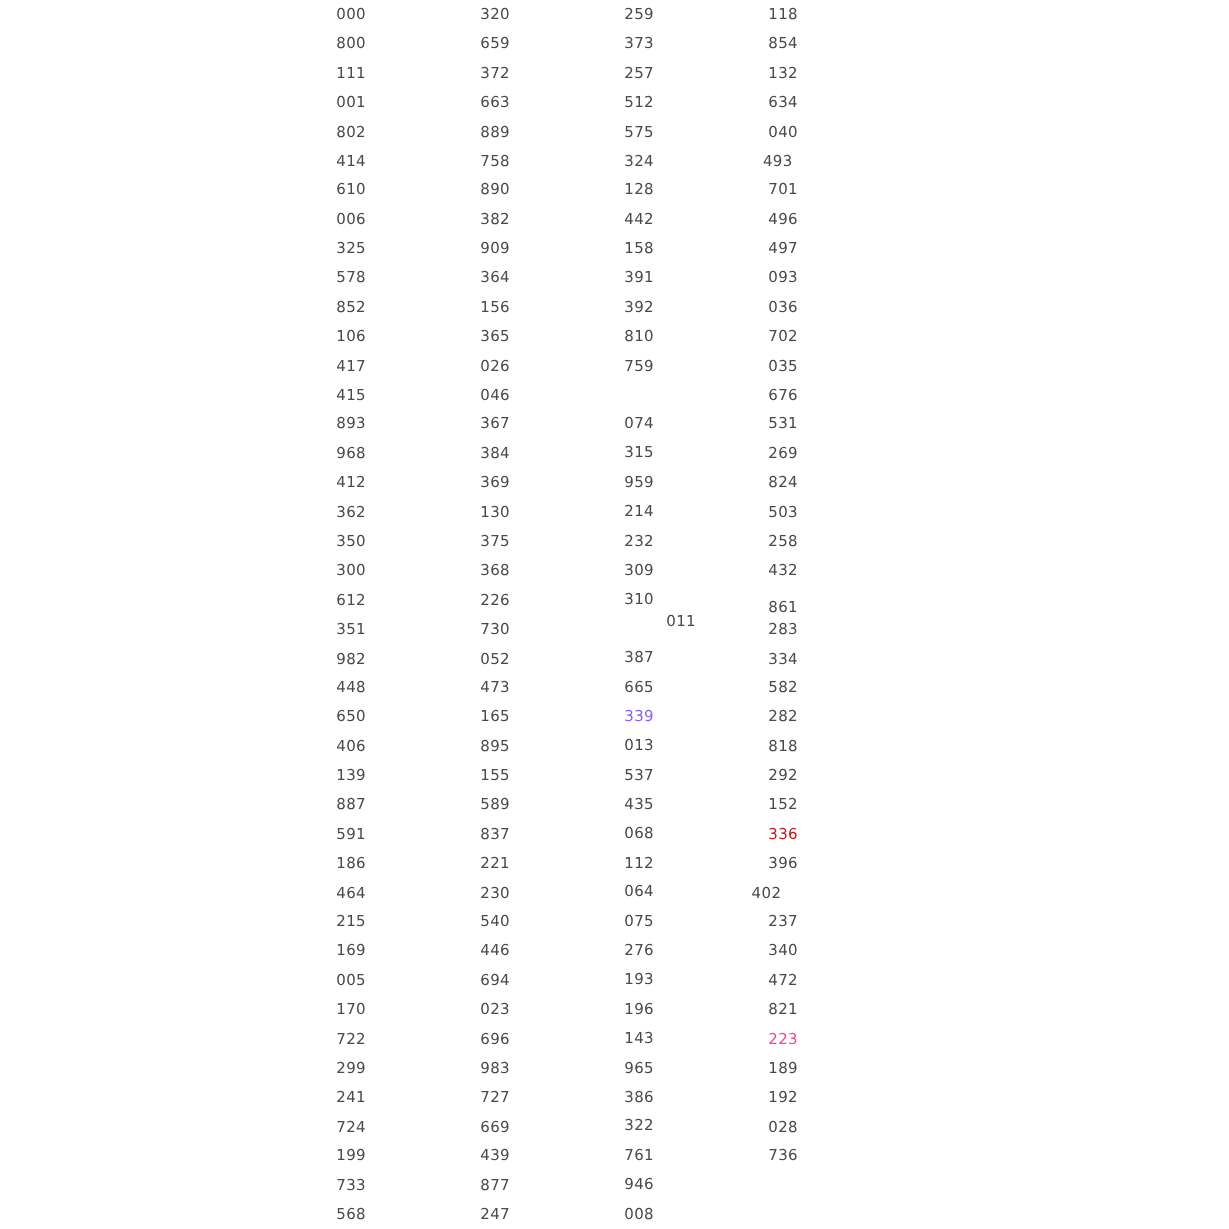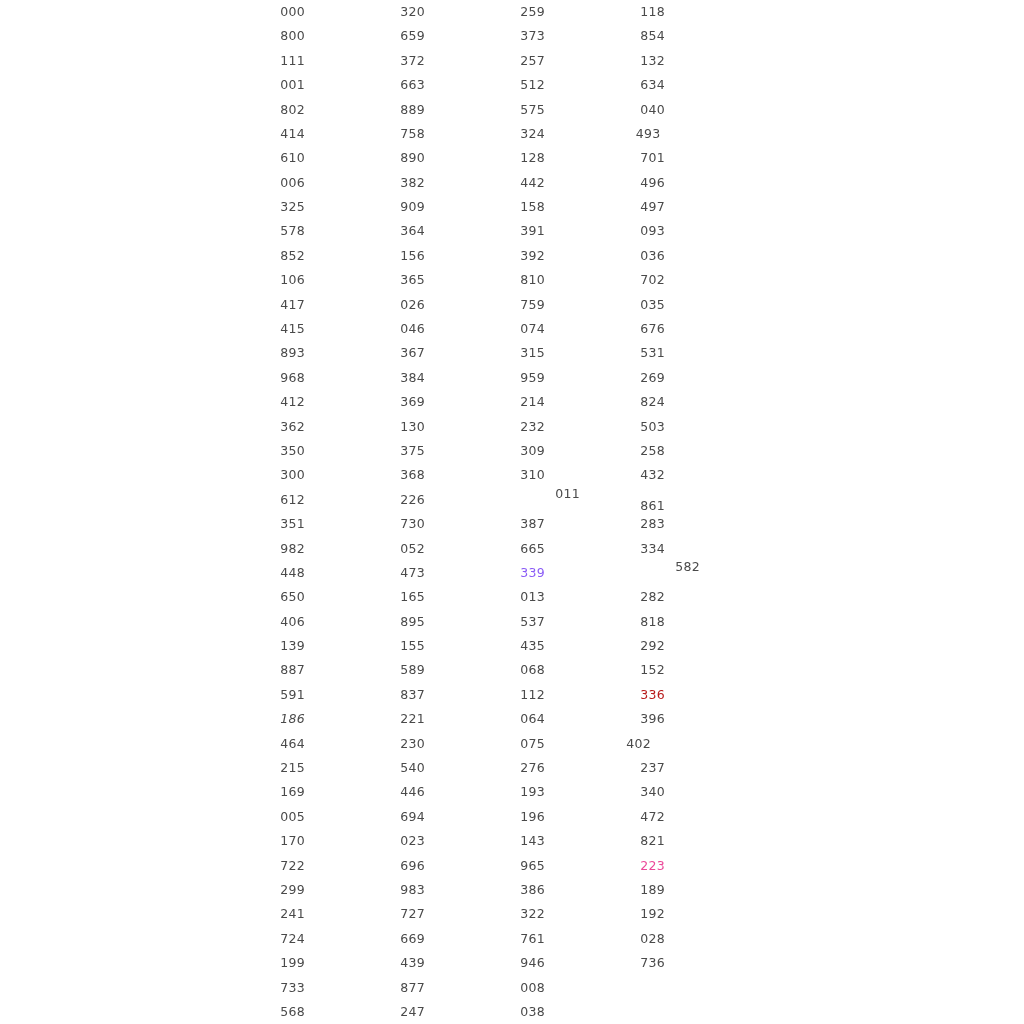--- a/index.html
+++ b/index.html
@@ -181,21 +181,21 @@
         <span class="chip" title="139" style="width: 40px; height: 17px;"><span class="chip-inner" style="background: rgb(213, 173, 148);"></span></span>
       </div>
       <div class="swatch-row" style="height: 24.4px;">
         <span class="code" style="color: rgb(74, 74, 74);">887</span>
         <span class="chip" title="887" style="width: 40px; height: 17px;"><span class="chip-inner" style="background: rgb(175, 125, 78);"></span></span>
       </div>
       <div class="swatch-row" style="height: 24.4px;">
         <span class="code" style="color: rgb(74, 74, 74);">591</span>
         <span class="chip" title="591" style="width: 40px; height: 17px;"><span class="chip-inner" style="background: rgb(220, 185, 123);"></span></span>
       </div>
-      <div class="swatch-row" style="height: 24.4px; font-style: italic;">
+      <div class="swatch-row" style="height: 24.4px;">
         <span class="code" style="color: rgb(74, 74, 74);">186</span>
         <span class="chip" title="186" style="width: 40px; height: 17px;"><span class="chip-inner" style="background: rgb(236, 217, 184);"></span></span>
       </div>
       <div class="swatch-row" style="height: 24.4px;">
         <span class="code" style="color: rgb(74, 74, 74);">464</span>
         <span class="chip" title="464" style="width: 40px; height: 17px;"><span class="chip-inner" style="background: rgb(224, 203, 170);"></span></span>
       </div>
       <div class="swatch-row" style="height: 24.4px;">
         <span class="code" style="color: rgb(74, 74, 74);">215</span>
         <span class="chip" title="215" style="width: 40px; height: 17px;"><span class="chip-inner" style="background: rgb(205, 178, 149);"></span></span>
@@ -457,21 +457,21 @@
         <span class="chip" title="392" style="width: 40px; height: 17px;"><span class="chip-inner" style="background: rgb(168, 74, 178);"></span></span>
       </div>
       <div class="swatch-row" style="height: 24.4px;">
         <span class="code" style="color: rgb(74, 74, 74);">810</span>
         <span class="chip" title="810" style="width: 40px; height: 17px;"><span class="chip-inner" style="background: rgb(106, 59, 161);"></span></span>
       </div>
       <div class="swatch-row" style="height: 24.4px;">
         <span class="code" style="color: rgb(74, 74, 74);">759</span>
         <span class="chip" title="759" style="width: 40px; height: 17px;"><span class="chip-inner" style="background: rgb(115, 118, 168);"></span></span>
       </div>
-      <div class="swatch-row" style="height: 24.4px;">
+      <div class="swatch-row" style="height: 24.4px; margin-top: 24px;">
         <span class="code" style="color: rgb(74, 74, 74);">074</span>
         <span class="chip" title="074" style="width: 40px; height: 17px;"><span class="chip-inner" style="background: rgb(141, 176, 204);"></span></span>
       </div>
       <div class="swatch-row" style="height: 24.4px;">
         <span class="code" style="color: rgb(74, 74, 74);">315</span>
         <span class="chip" title="315" style="width: 40px; height: 17px;"><span class="chip-inner" style="background: rgb(28, 84, 156);"></span></span>
       </div>
       <div class="swatch-row" style="height: 24.4px;">
         <span class="code" style="color: rgb(74, 74, 74);">959</span>
         <span class="chip" title="959" style="width: 40px; height: 17px;"><span class="chip-inner" style="background: rgb(60, 91, 154);"></span></span>
@@ -667,21 +667,21 @@
         <span class="chip" title="861" style="width: 40px; height: 17px;"><span class="chip-inner" style="background: rgb(70, 88, 78);"></span></span>
       </div>
       <div class="swatch-row" style="height: 24.4px;">
         <span class="code" style="color: rgb(74, 74, 74);">283</span>
         <span class="chip" title="283" style="width: 40px; height: 17px;"><span class="chip-inner" style="background: rgb(124, 143, 85);"></span></span>
       </div>
       <div class="swatch-row" style="height: 24.4px;">
         <span class="code" style="color: rgb(74, 74, 74);">334</span>
         <span class="chip" title="334" style="width: 40px; height: 17px;"><span class="chip-inner" style="background: rgb(130, 206, 93);"></span></span>
       </div>
-      <div class="swatch-row" style="height: 24.4px; flex-direction: column;">
+      <div class="swatch-row" style="height: 24.4px;">
         <span class="code" style="color: rgb(74, 74, 74);">582</span>
         <span class="chip" title="582" style="width: 40px; height: 17px;"><span class="chip-inner" style="background: rgb(195, 167, 58);"></span></span>
       </div>
       <div class="swatch-row" style="height: 24.4px;">
         <span class="code" style="color: rgb(74, 74, 74);">282</span>
         <span class="chip" title="282" style="width: 40px; height: 17px;"><span class="chip-inner" style="background: rgb(176, 191, 156);"></span></span>
       </div>
       <div class="swatch-row" style="height: 24.4px;">
         <span class="code" style="color: rgb(74, 74, 74);">818</span>
         <span class="chip" title="818" style="width: 40px; height: 17px;"><span class="chip-inner" style="background: rgb(207, 224, 191);"></span></span>

